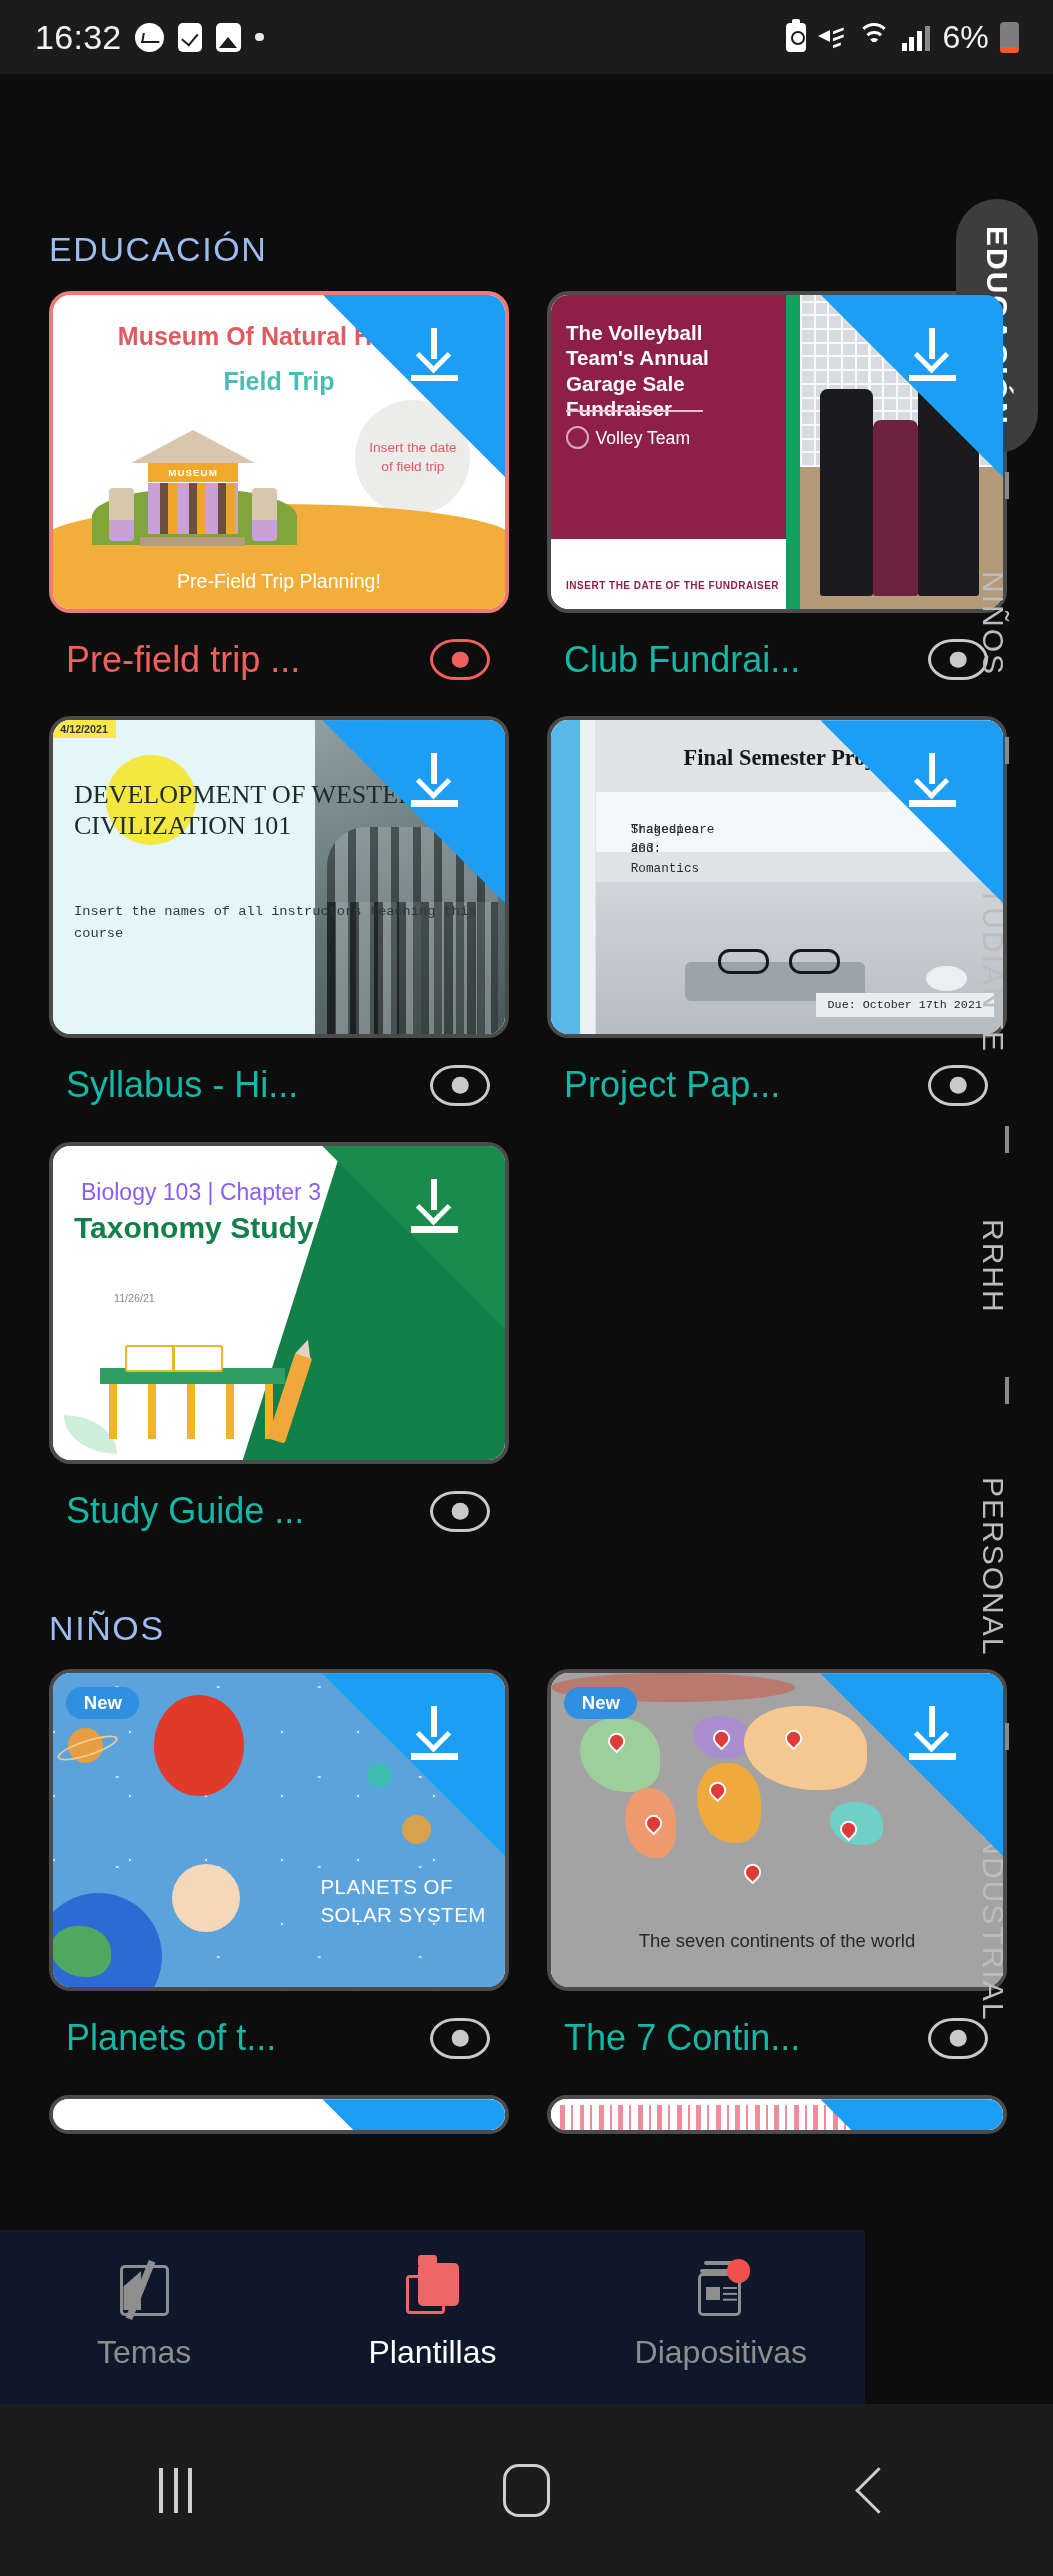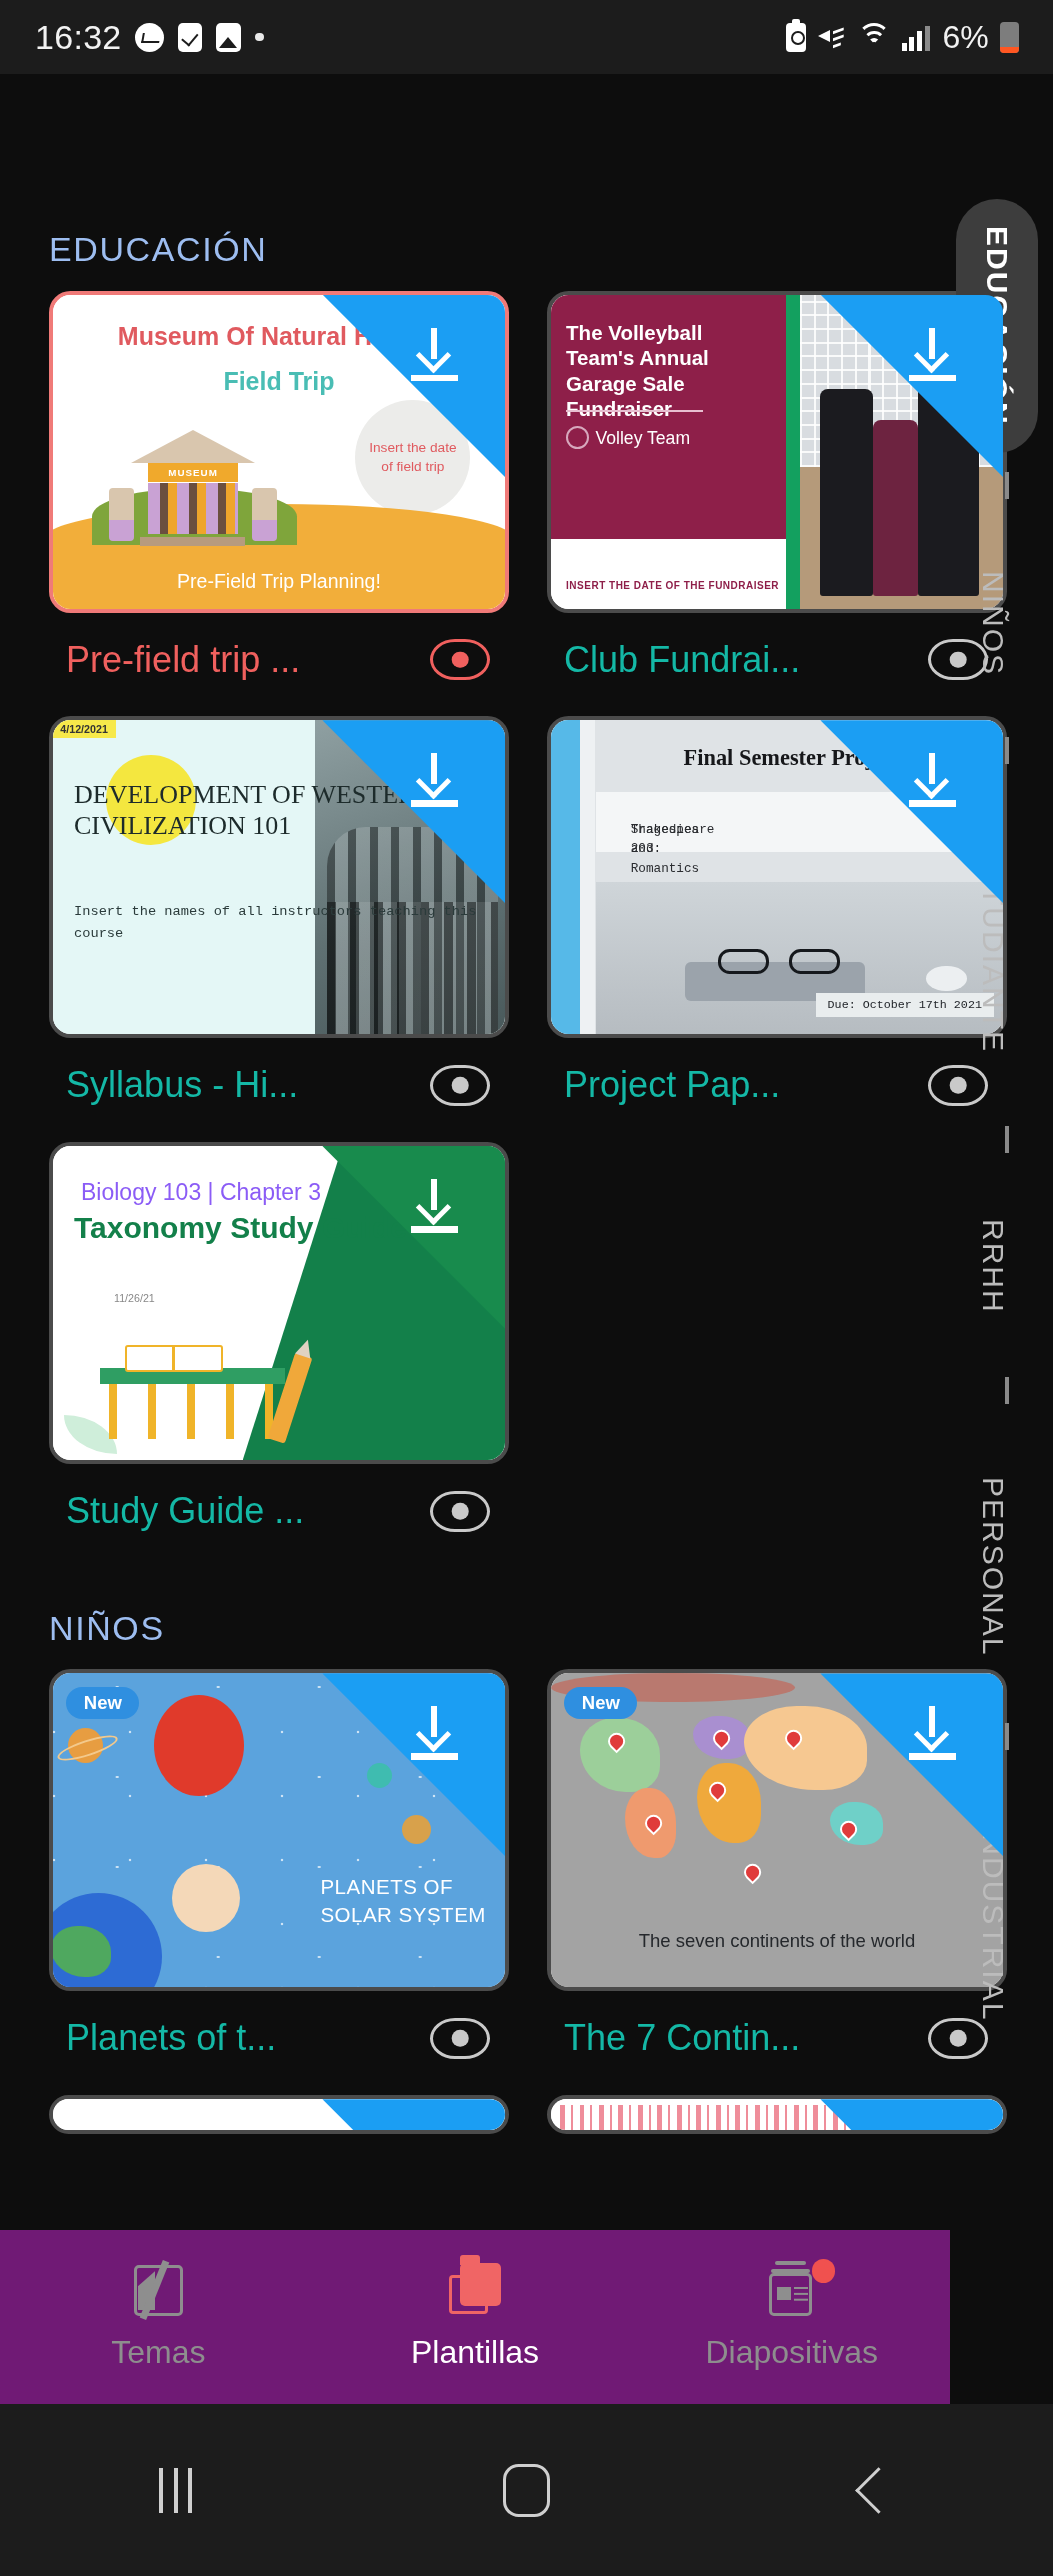--- a/index.html
+++ b/index.html
@@ -505,22 +505,22 @@
   .rail-item.active {
     background: #3d3d3d; color: #fff; border-radius: 59px;
     width: 82px; right: 15.6px; font-weight: bold;
   }
   .rail-sep {
     position: absolute; right: 45px; width: 3.9px; height: 27px; background: #8a8a8a;
   }
 
   
   .bottomnav {
-    position: absolute; left: 0; bottom: 172px; width: 950px; height: 174px;
-    background: #701a75; display: flex; align-items: center; justify-content: space-between;
+    position: absolute; left: 0; bottom: 172px; width: 865px; height: 174px;
+    background: #0f172a; display: flex; align-items: center; justify-content: space-between;
   }
   .nav-item {
     flex: 1; display: flex; flex-direction: column; align-items: center;
     gap: 15.6px; cursor: pointer; position: relative;
   }
   .nav-label { font-size: 32px; color: #8e8e8e; }
   .nav-item.active .nav-label { color: #fff; }
 
   .nav-ic { width: 57px; height: 55px; position: relative; }
   .ic-themes .sq {

